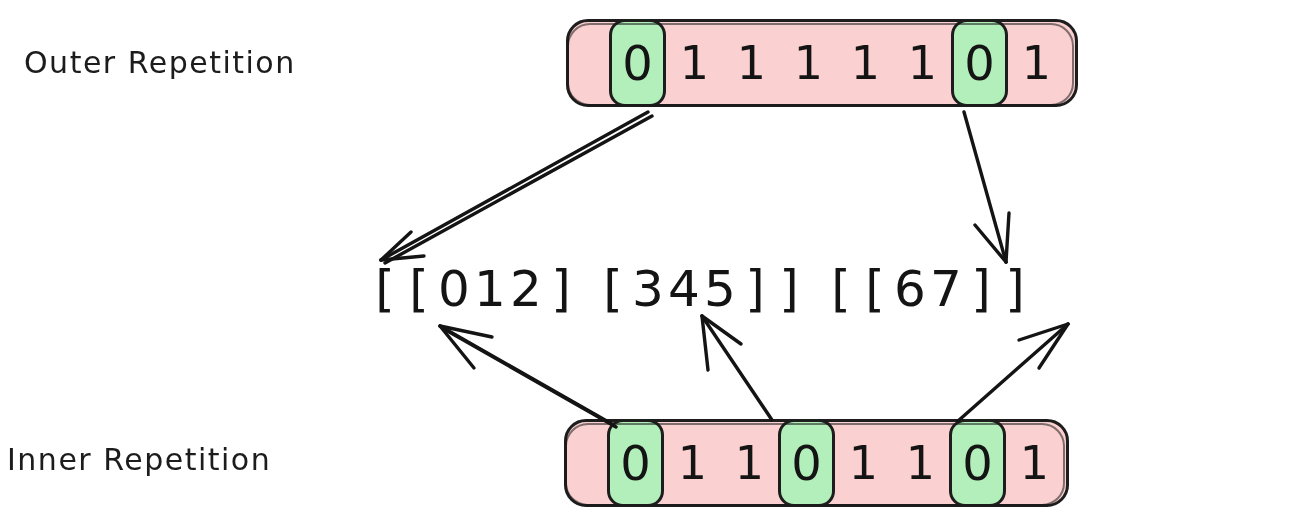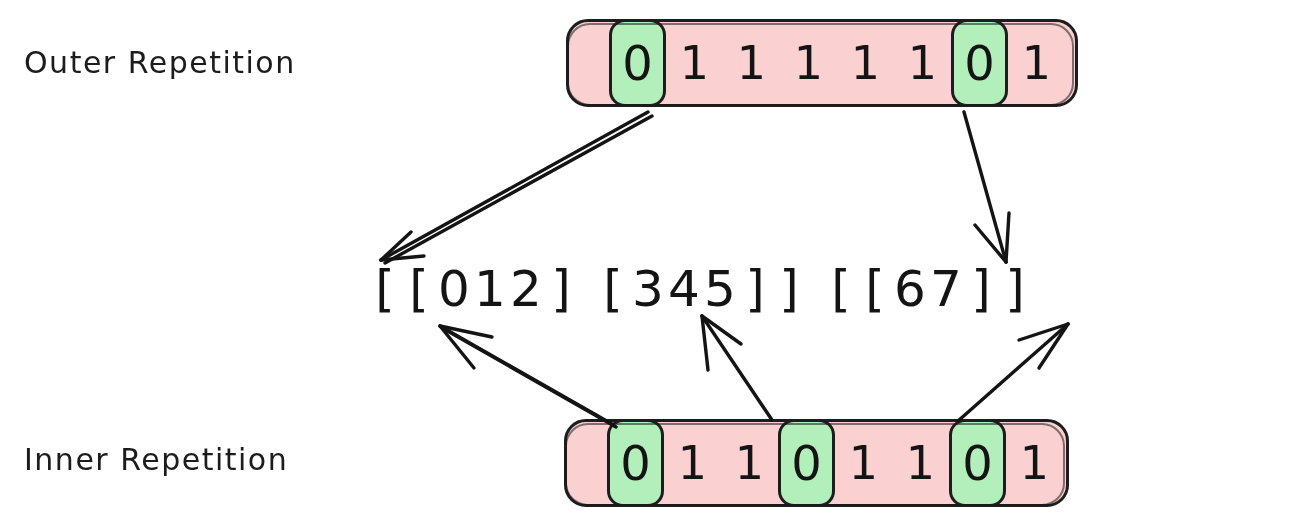--- a/index.html
+++ b/index.html
@@ -19,21 +19,21 @@
   
   .side-label {
     position: absolute;
     font-family: "DejaVu Sans", sans-serif;
     font-size: 30px;
     letter-spacing: 1.5px;
     color: #1c1c1c;
     white-space: nowrap;
   }
   #label-outer { left: 24px; top: 45px; }
-  #label-inner { left: 24px; top: 442px; }
+  #label-inner { left: 7px; top: 442px; }
 
   
   .bitbar {
     position: absolute;
     box-sizing: border-box;
     background: #fbd0d0;
     border: 3px solid #1d1d1d;
     border-radius: 22px;
     display: flex;
     align-items: stretch;

